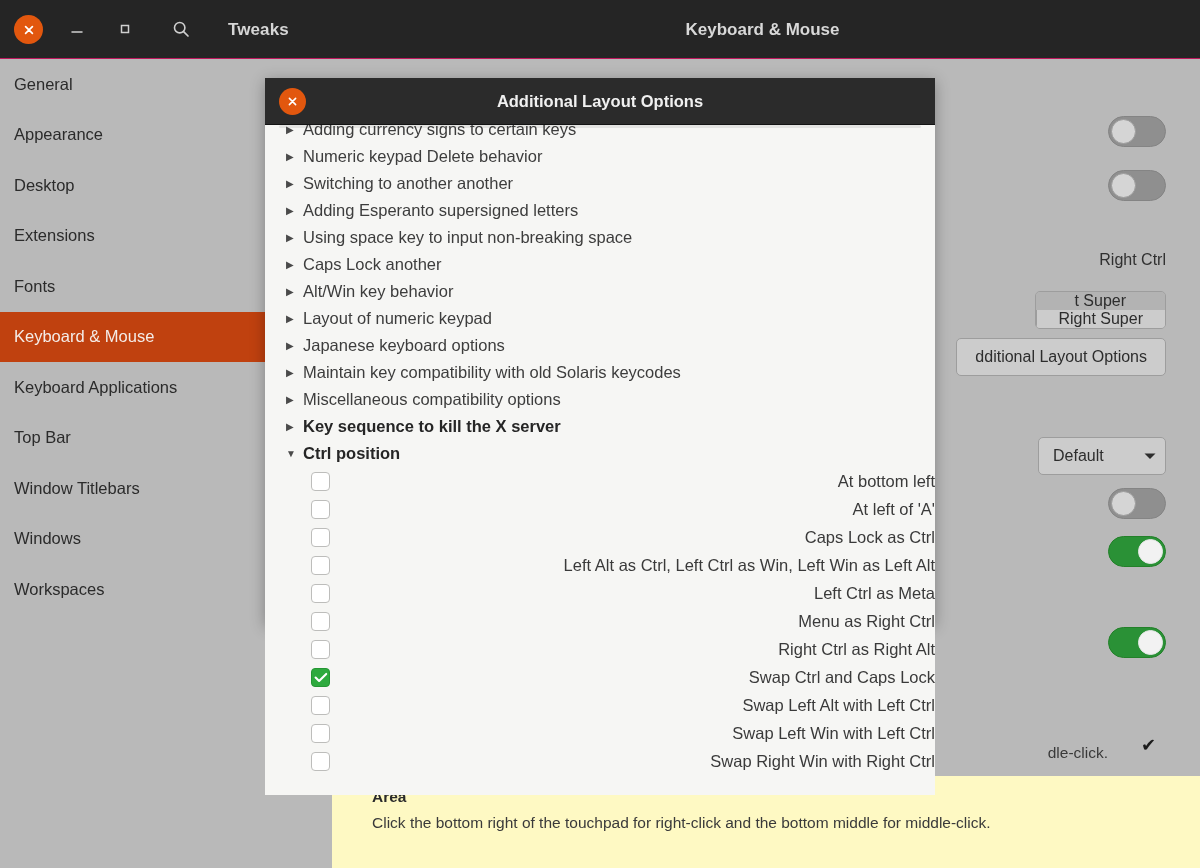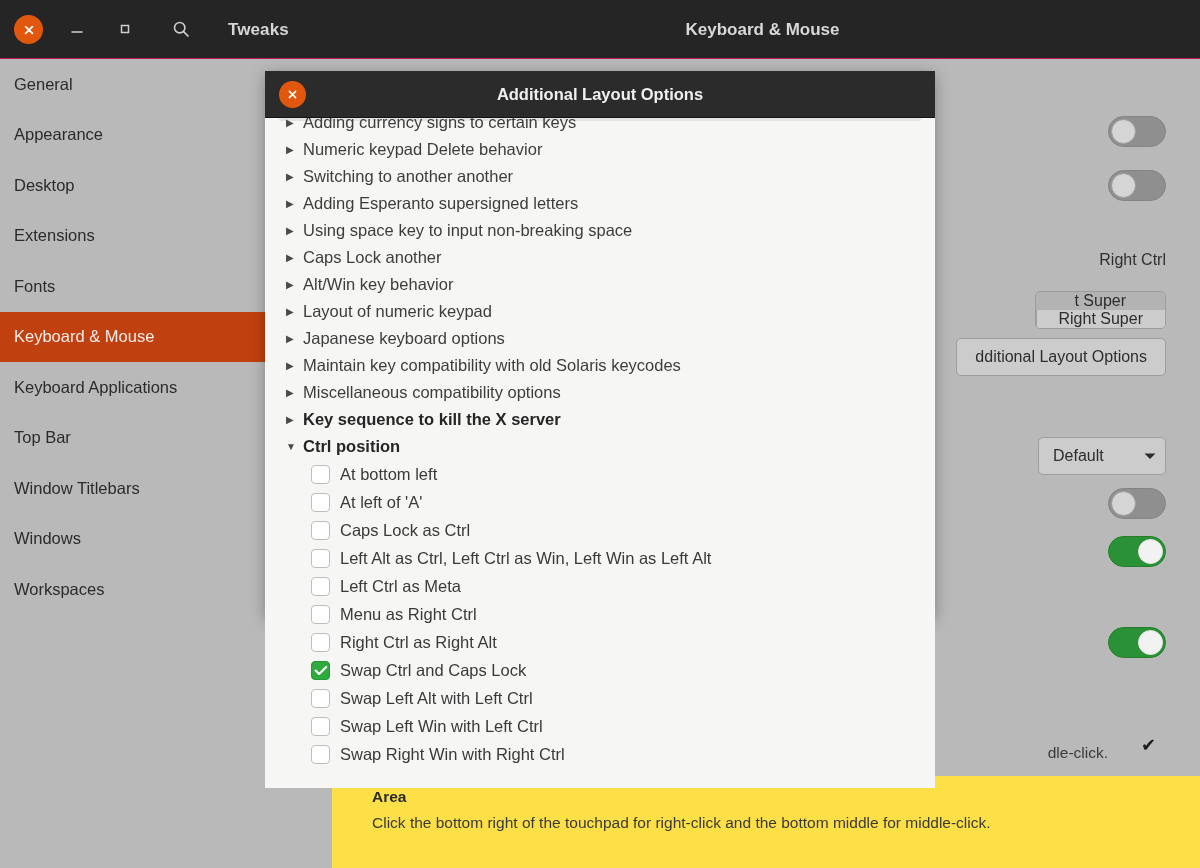--- a/index.html
+++ b/index.html
@@ -221,21 +221,21 @@
     font-size: 18px;
     color: #1c1c1c;
     line-height: 1;
   }
 
   
   .bottom-card {
     position: absolute;
     left: 332px; top: 776px;
     width: 868px; height: 92px;
-    background: #fde047;
+    background: #fef9c3;
     box-sizing: border-box;
   }
   .bottom-card .bc-title {
     position: absolute;
     left: 40px; top: 12px;
     font-size: 15.5px;
     font-weight: bold;
     color: #2a2a2a;
   }
   .bottom-card .bc-desc {
@@ -248,21 +248,21 @@
     position: absolute;
     right: 92px; top: 744px;
     font-size: 15.5px;
     color: #3a3a3a;
     white-space: nowrap;
   }
 
   
   .dialog {
     position: absolute;
-    left: 265px; top: 71px;
+    left: 265px; top: 78px;
     width: 670px; height: 546px;
     background: #f6f6f4;
     box-shadow: 0 3px 14px rgba(0,0,0,.30);
   }
   .dlg-titlebar {
     position: absolute;
     left: 0; top: 0;
     width: 670px; height: 47px;
     background: #2b2b2b;
     border-bottom: 1px solid #141414;
@@ -326,20 +326,21 @@
     color: #4a4a4a;
     font-size: 10px;
     line-height: 1;
   }
   .opt {
     height: 28px;
     display: flex;
     align-items: center;
     padding-left: 46px;
     box-sizing: border-box;
+    justify-content: space-between;
   }
   .cbx {
     width: 19px; height: 19px;
     border-radius: 4px;
     border: 1px solid #bdbdbb;
     background: #ffffff;
     box-sizing: border-box;
     margin-right: 10px;
     flex: none;
     display: flex;

